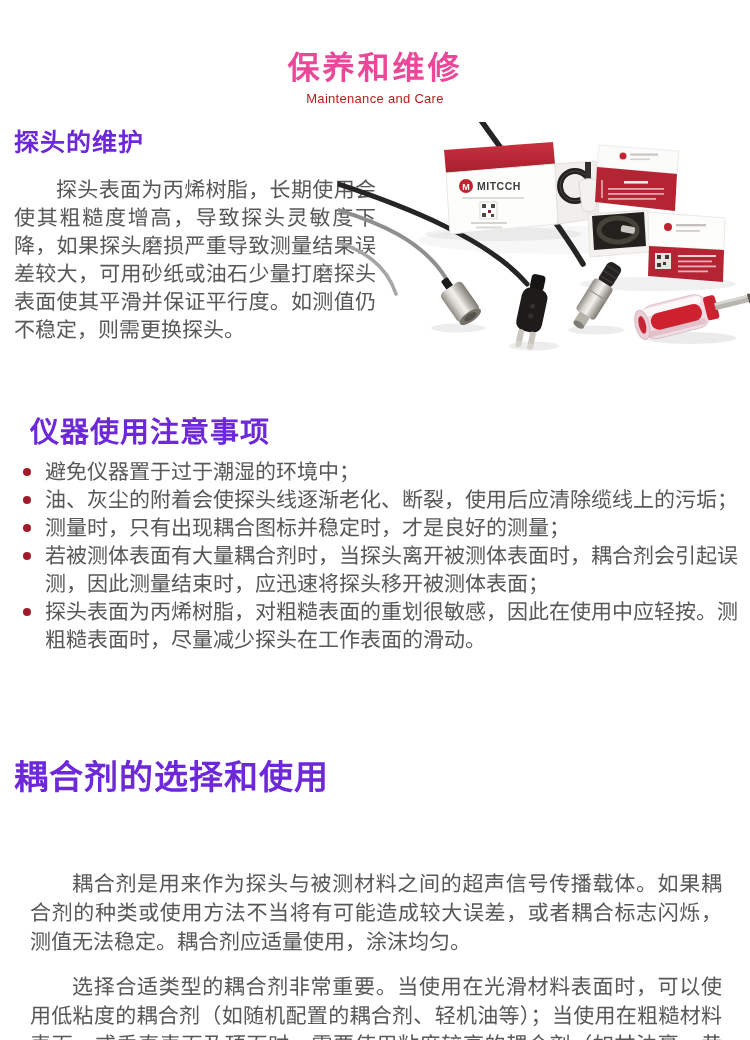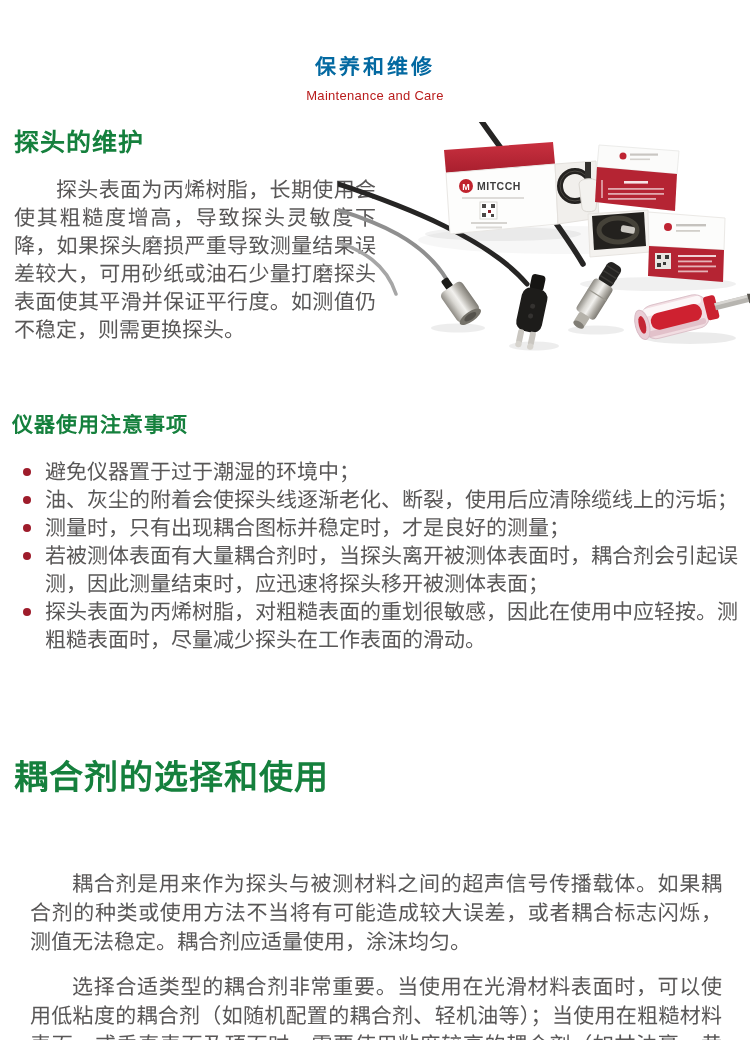--- a/index.html
+++ b/index.html
@@ -9,28 +9,28 @@
     background:#ffffff;
     font-family:"Liberation Sans", sans-serif;
     color:#595757;
     position:relative;
     overflow:hidden;
   }
   .page { position:absolute; inset:0; }
 
   .title-block { position:absolute; top:42px; left:0; width:750px; text-align:center; }
   .page-title {
-    margin:8px; font-size:21px; font-weight:bold;
-    color:#0369a1; letter-spacing:3px;
+    margin:0; font-size:32px; font-weight:bold;
+    color:#ec4899; letter-spacing:3px;
   }
   .page-subtitle { font-size:13px; color:#b91c1c; margin-top:3px; letter-spacing:0.3px; }
 
-  h2.sec-heading { margin:0; color:#15803d; font-weight:bold; letter-spacing:1px; }
+  h2.sec-heading { margin:0; color:#6d28d9; font-weight:bold; letter-spacing:1px; }
   .sec1-heading { position:absolute; left:14px; top:122px; font-size:25px; }
-  .sec2-heading { position:absolute; left:12px; top:408px; font-size:21px; }
+  .sec2-heading { position:absolute; left:30px; top:408px; font-size:29px; }
   .sec3-heading { position:absolute; left:14px; top:750px; font-size:34px; }
 
   .body-text { font-size:21px; line-height:28px; color:#595757; }
 
   .sec1-para {
     position:absolute; left:14px; top:176px; width:362px; margin:0;
     text-indent:2em; text-align:justify;
   }
 
   .photo-figure { position:absolute; left:338px; top:122px; width:412px; height:252px; margin:0; }

